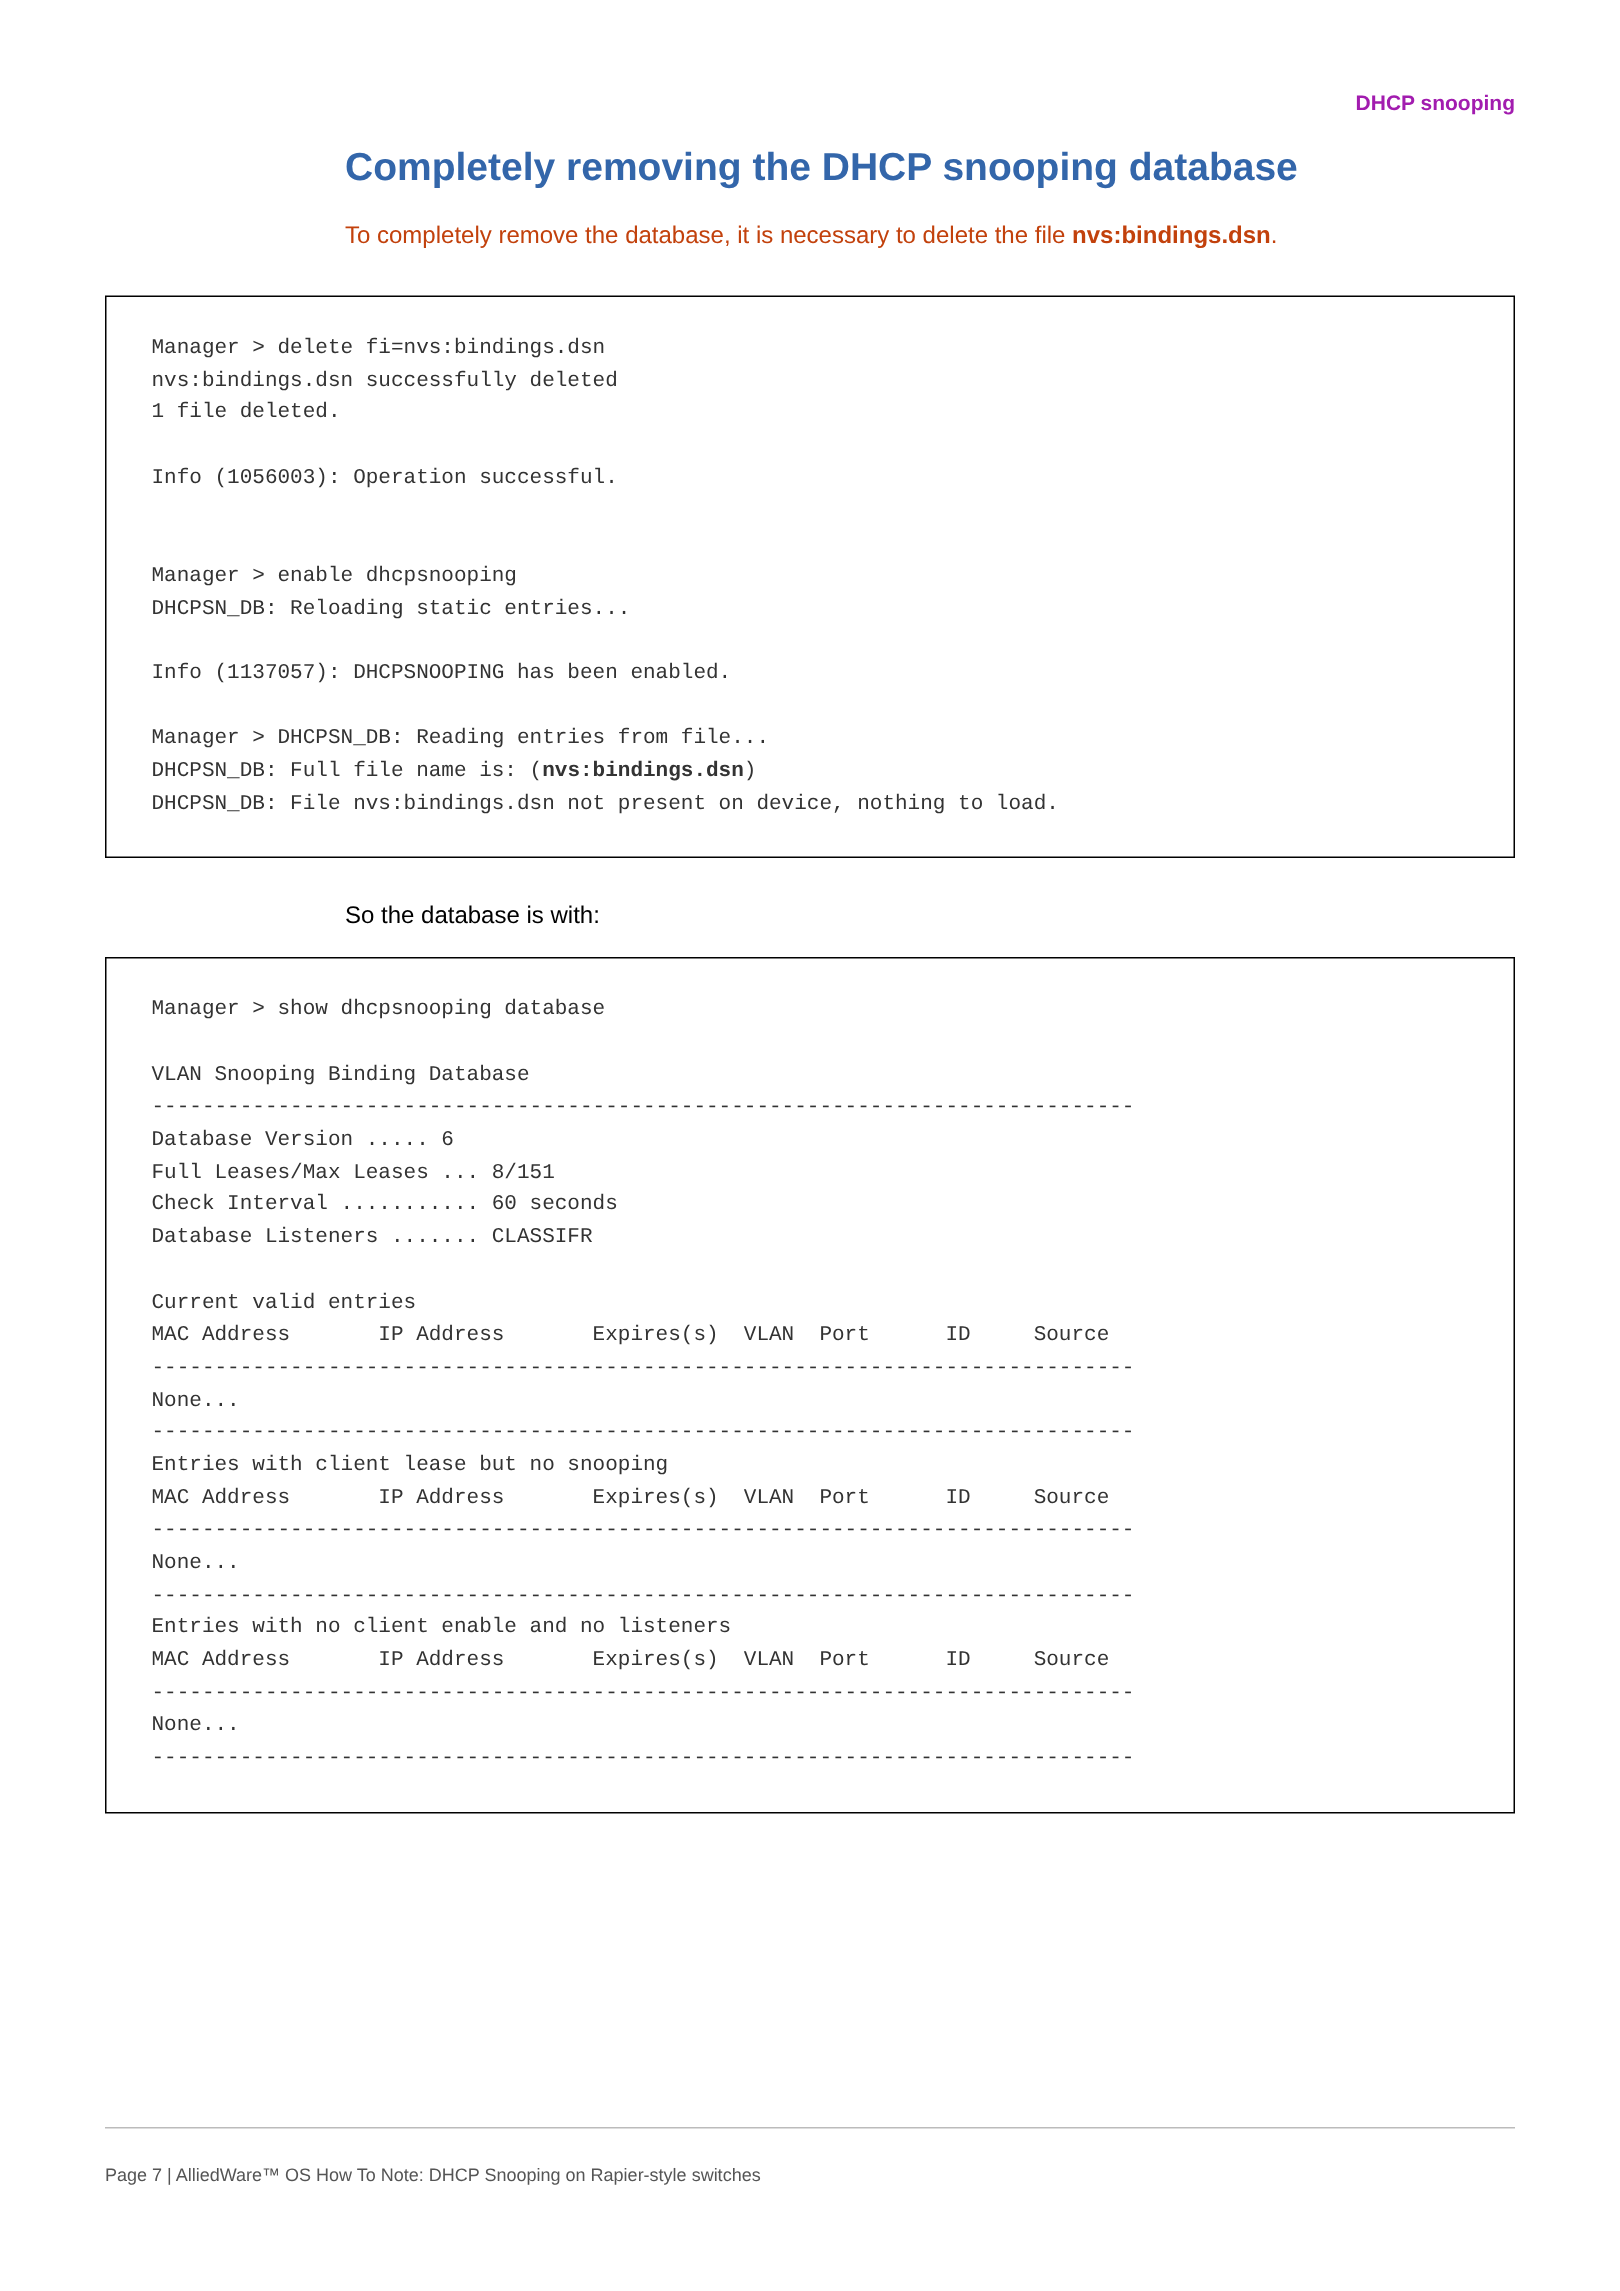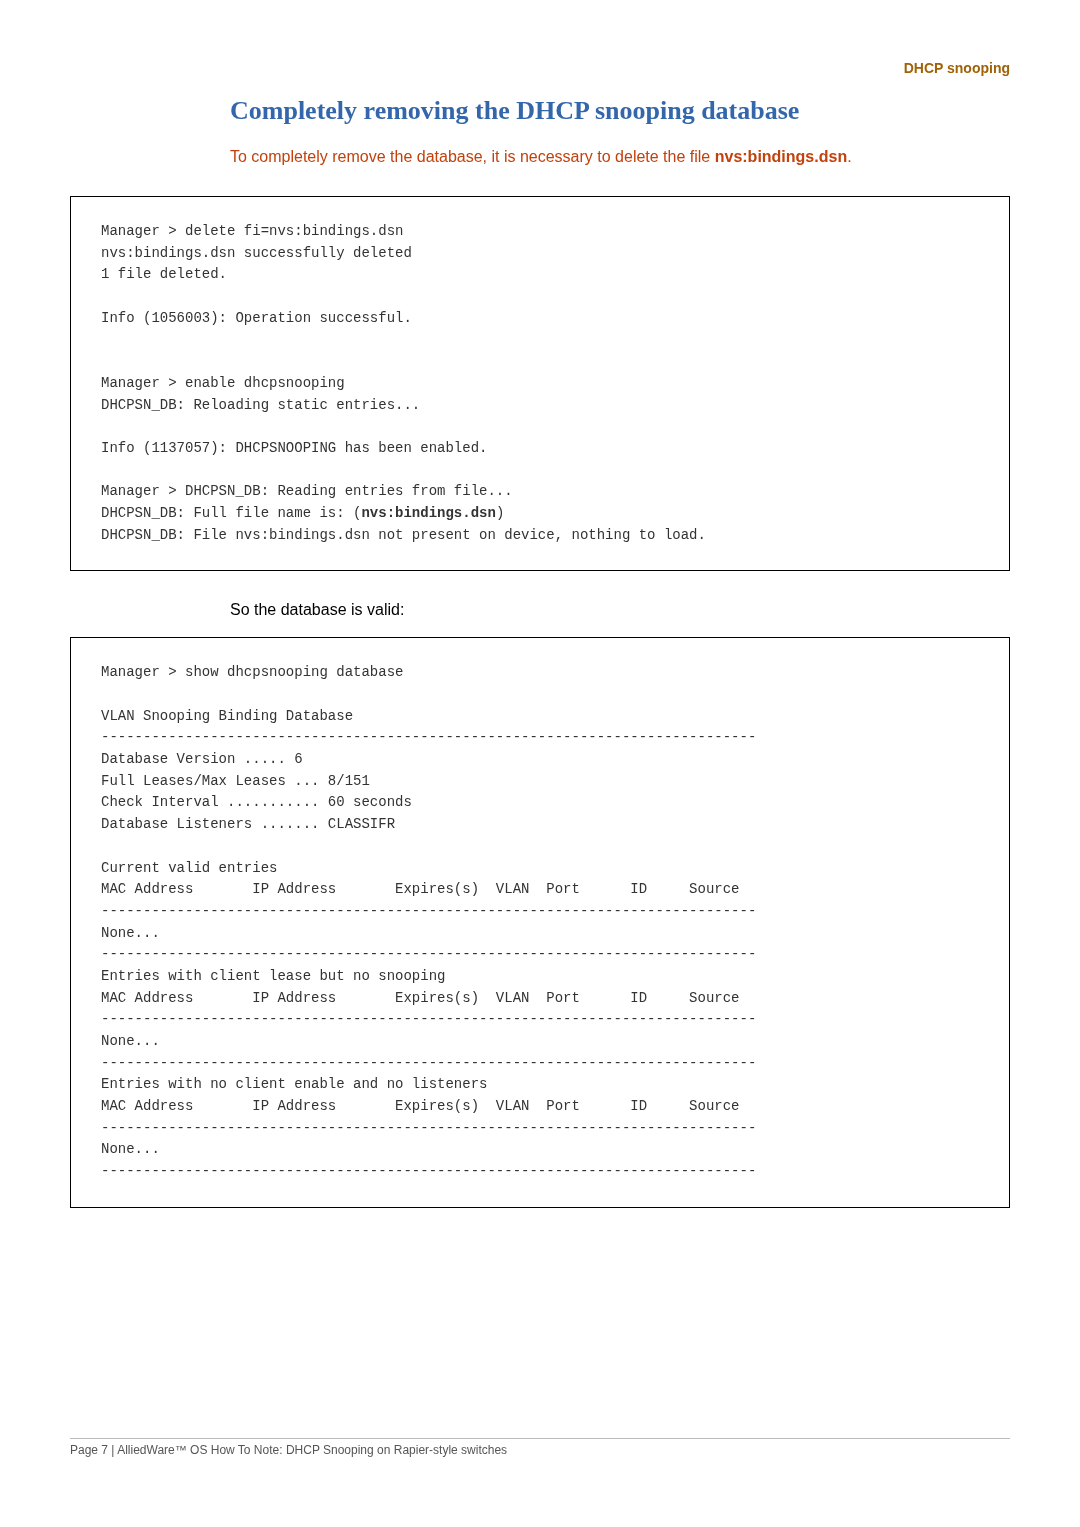--- a/index.html
+++ b/index.html
@@ -8,31 +8,30 @@
     height: 1527px;
     background: #ffffff;
     font-family: Arial, Helvetica, sans-serif;
     position: relative;
     padding: 60px 70px 50px 70px;
   }
   .header-label {
     text-align: right;
     font-size: 14px;
     font-weight: bold;
-    color: #a16207;
+    color: #a21caf;
     margin-bottom: 20px;
   }
   .section-title {
     color: #3366aa;
     font-size: 26px;
     font-weight: bold;
     text-align: left;
     margin-left: 160px;
     margin-bottom: 22px;
-    font-family: Liberation Serif, serif;
   }
   .intro-text {
     font-size: 16px;
     color: #c2410c;
     margin-left: 160px;
     margin-bottom: 30px;
   }
   .intro-text .bold { font-weight: bold; }
   .code-box {
     border: 1px solid #000;
@@ -51,21 +50,21 @@
     color: #000;
     margin-left: 160px;
     margin-bottom: 18px;
   }
   .footer-line {
     position: absolute;
     left: 70px;
     right: 70px;
     bottom: 70px;
     border-top: 1px solid #bbb;
-    padding-top: 4px;
+    padding-top: 24px;
     font-size: 12px;
     color: #555;
   }
 </style>
 </head>
 <body>
 
 <div class="header-label">DHCP snooping</div>
 
 <div class="section-title">Completely removing the DHCP snooping database</div>
@@ -83,21 +82,21 @@
 <span></span>
 <span>Manager &gt; enable dhcpsnooping</span>
 <span>DHCPSN_DB: Reloading static entries...</span>
 <span></span>
 <span>Info (1137057): DHCPSNOOPING has been enabled.</span>
 <span></span>
 <span>Manager &gt; DHCPSN_DB: Reading entries from file...</span>
 <span>DHCPSN_DB: Full file name is: (</span><span class="bold">nvs:bindings.dsn</span><span>)</span>
 <span>DHCPSN_DB: File nvs:bindings.dsn not present on device, nothing to load.</span></div>
 
-<div class="mid-text">So the database is valid:</div>
+<div class="mid-text">So the database is with:</div>
 
 <div class="code-box"><span>Manager &gt; show dhcpsnooping database</span>
 <span></span>
 <span>VLAN Snooping Binding Database</span>
 <span>------------------------------------------------------------------------------</span>
 <span>Database Version ..... 6</span>
 <span>Full Leases/Max Leases ... 8/151</span>
 <span>Check Interval ........... 60 seconds</span>
 <span>Database Listeners ....... CLASSIFR</span>
 <span></span>

